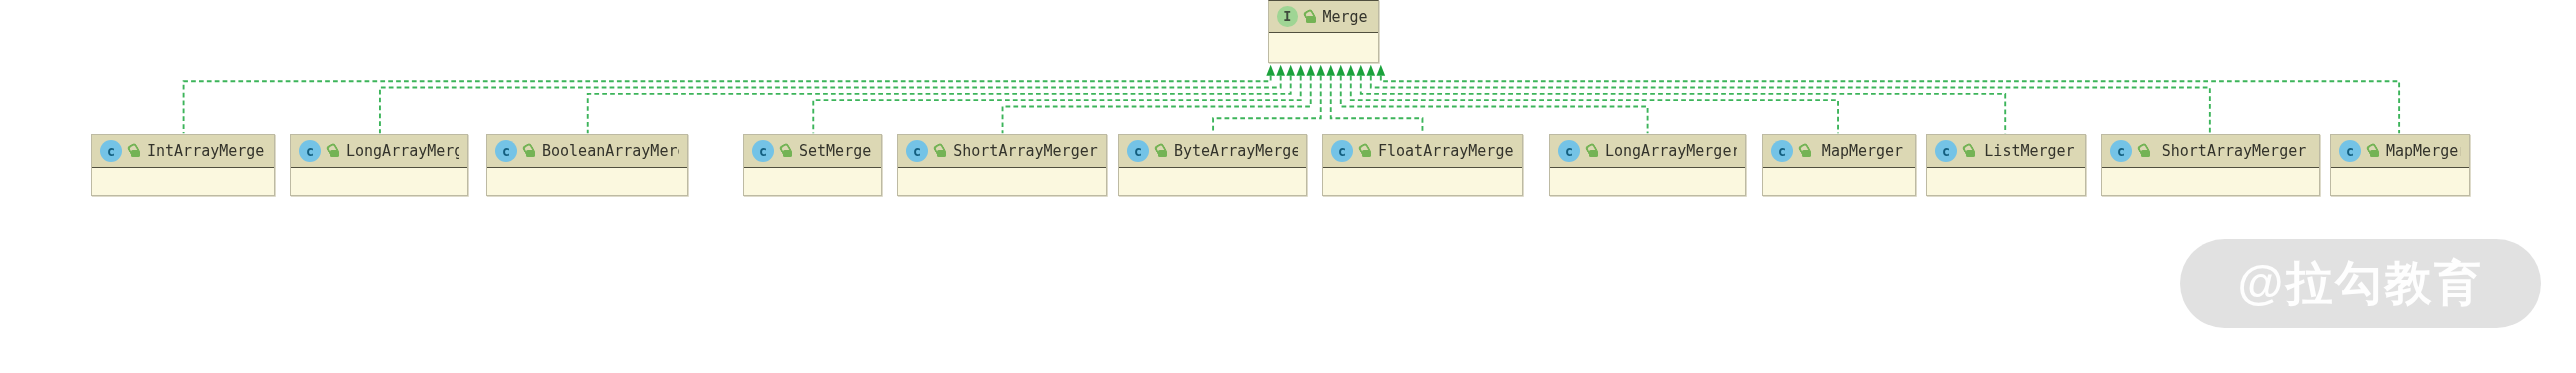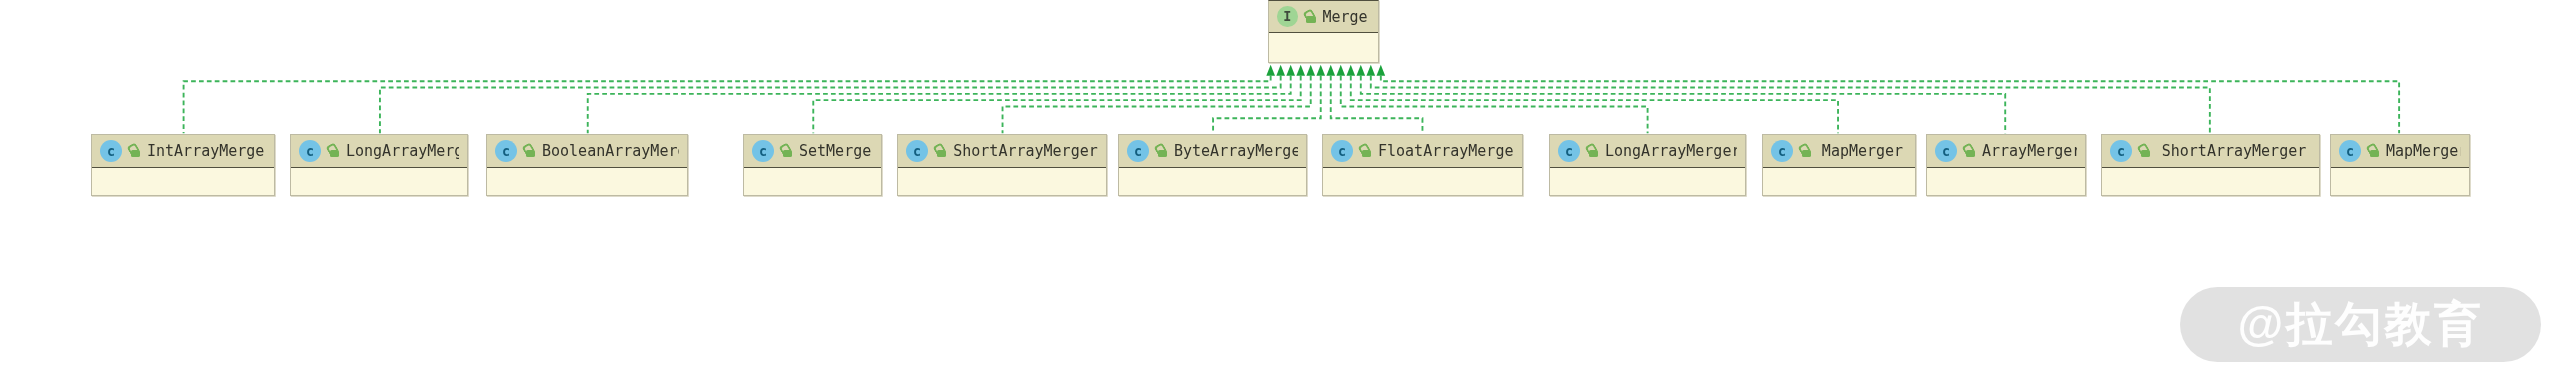--- a/index.html
+++ b/index.html
@@ -232,21 +232,21 @@
     <div class="node-body"></div>
   </div>
 
   <div class="node class-node" style="left: 1926px; top: 134px; width: 160px; height: 62px;">
     <div class="node-header">
       <span class="circle-icon circle-class">c</span>
       <span class="lock-icon">
           <span class="shackle"></span>
           <span class="lock-body"></span>
         </span>
-      <span class="node-title">ArrayMerger</span>
+      <span class="node-title">ListMerger</span>
     </div>
     <div class="node-body"></div>
   </div>
 
   <div class="node class-node" style="left: 2101px; top: 134px; width: 219px; height: 62px;">
     <div class="node-header">
       <span class="circle-icon circle-class">c</span>
       <span class="lock-icon">
           <span class="shackle"></span>
           <span class="lock-body"></span>
@@ -261,16 +261,16 @@
       <span class="circle-icon circle-class">c</span>
       <span class="lock-icon">
           <span class="shackle"></span>
           <span class="lock-body"></span>
         </span>
       <span class="node-title">MapMerger</span>
     </div>
     <div class="node-body"></div>
   </div>
 
-  <div class="watermark" style="left: 2180px; top: 239px; width: 361px; height: 75px; margin-top: 48px;">@拉勾教育</div>
+  <div class="watermark" style="left: 2180px; top: 239px; width: 361px; height: 89px;">@拉勾教育</div>
 
 </div>
 
 
 </body></html>

